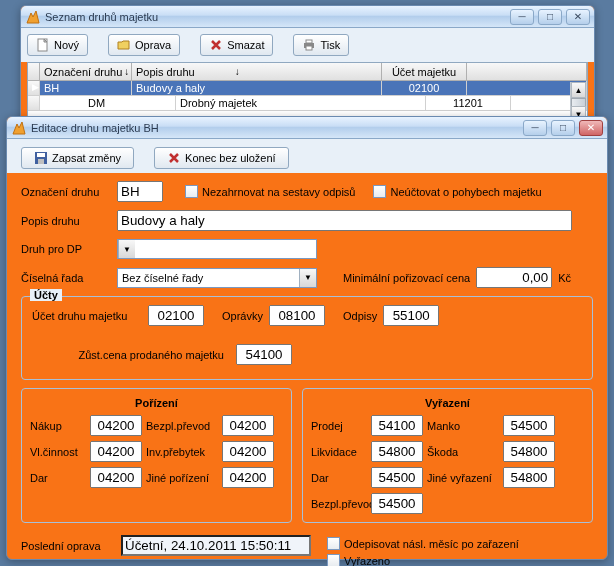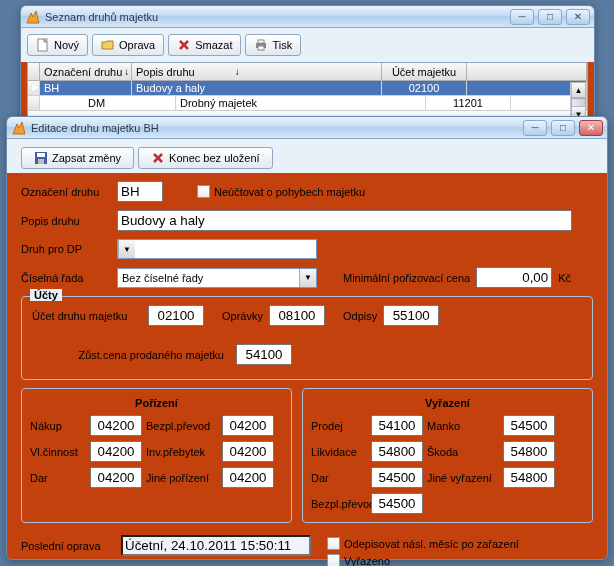--- a/index.html
+++ b/index.html
@@ -8,21 +8,21 @@
     font-family: Tahoma, Verdana, sans-serif;
     font-size: 11px;
     background: #5a7ba0;
     width: 614px;
     height: 566px;
     overflow: hidden;
     position: relative;
   }
   .window {
     position: absolute;
-    background: #c2410c;
+    background: #f97316;
     border: 1px solid #6a8ab0;
     border-radius: 6px;
     box-shadow: 0 2px 8px rgba(0,0,0,0.3);
   }
   .titlebar {
     height: 22px;
     background: linear-gradient(to bottom, #e8f3ff 0%, #c8ddf5 45%, #b0cceb 46%, #d5e6f8 100%);
     border-bottom: 1px solid #8aa8c8;
     display: flex;
     align-items: center;
@@ -50,21 +50,21 @@
     cursor: pointer;
   }
   .winbtn.close {
     background: linear-gradient(to bottom, #f0b8b8, #d06565);
     color: #fff;
     border-color: #a04040;
   }
   .toolbar {
     padding: 6px;
     display: flex;
-    gap: 4px;
+    gap: 20px;
     background: #e8f0f8;
   }
   .tbtn {
     display: inline-flex;
     align-items: center;
     gap: 4px;
     padding: 2px 8px;
     background: linear-gradient(to bottom, #fff, #e0e8f0);
     border: 1px solid #90a8c0;
     border-radius: 3px;
@@ -356,20 +356,24 @@
       </span>
       <span>Konec bez uložení</span>
     </div>
   </div>
 
   <div class="client">
     <div class="row">
       <span class="lbl">Označení druhu</span>
       <input class="field" style="width: 46px;" value="BH">
       <span style="width:10px;"></span>
+      <label class="cb">
+        <span class="box"></span>
+        <span>Nezahrnovat na sestavy odpisů</span>
+      </label>
       <span style="width:6px;"></span>
       <label class="cb">
         <span class="box"></span>
         <span>Neúčtovat o pohybech majetku</span>
       </label>
     </div>
     <div class="row">
       <span class="lbl">Popis druhu</span>
       <input class="field" style="width: 455px;" value="Budovy a haly">
     </div>

